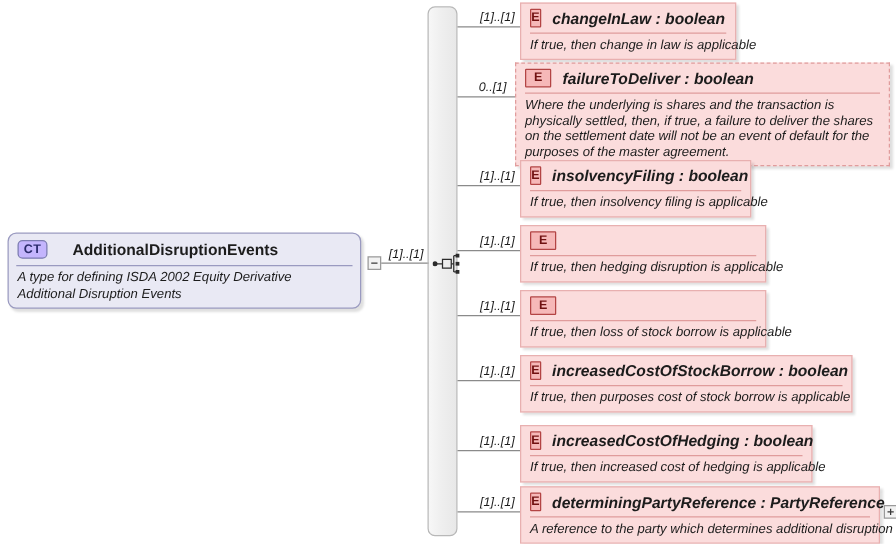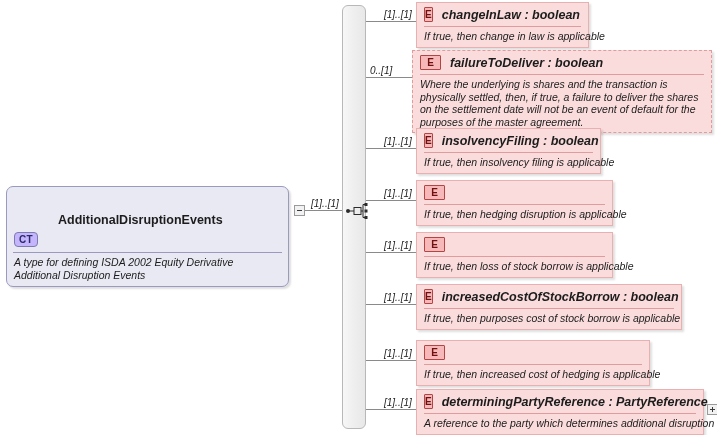--- a/index.html
+++ b/index.html
@@ -45,21 +45,20 @@
     line-height: 13px;
     text-align: center;
     font-size: 10px;
     font-weight: bold;
     color: #2b2b6b;
     background: #c4b5fd;
     border: 1px solid #7b7bb0;
     border-radius: 4px;
     padding: 0 3px;
     letter-spacing: 0.3px;
-    margin-top: 40px;
   }
   .ct-title {
     margin-left: 20px;
     font-size: 12.5px;
     font-weight: bold;
     color: #1c1c1c;
     white-space: nowrap;
   }
   .ct-sep {
     height: 1px;
@@ -221,21 +220,21 @@
   <div class="hline" style="left:366px; top:21px;  width:50px;"></div>
   <div class="hline" style="left:366px; top:77px;  width:46px;"></div>
   <div class="hline" style="left:366px; top:148px; width:50px;"></div>
   <div class="hline" style="left:366px; top:200px; width:50px;"></div>
   <div class="hline" style="left:366px; top:252px; width:50px;"></div>
   <div class="hline" style="left:366px; top:304px; width:50px;"></div>
   <div class="hline" style="left:366px; top:360px; width:50px;"></div>
   <div class="hline" style="left:366px; top:409px; width:50px;"></div>
 
   <div class="card" style="left:384px; top:9px;">[1]..[1]</div>
-  <div class="card" style="left:370px; top:65px;text-align:center;">0..[1]</div>
+  <div class="card" style="left:383px; top:65px;text-align:center;">0..[1]</div>
   <div class="card" style="left:384px; top:136px;">[1]..[1]</div>
   <div class="card" style="left:384px; top:188px;">[1]..[1]</div>
   <div class="card" style="left:384px; top:240px;">[1]..[1]</div>
   <div class="card" style="left:384px; top:292px;">[1]..[1]</div>
   <div class="card" style="left:384px; top:348px;">[1]..[1]</div>
   <div class="card" style="left:384px; top:397px;">[1]..[1]</div>
 
   <div class="el-box" style="left:416px; top:2px; width:173px;">
     <div class="el-head">
       <span class="el-badge">E</span>
@@ -284,20 +283,21 @@
       <span class="el-badge">E</span>
       <span class="el-title">increasedCostOfStockBorrow : boolean</span>
     </div>
     <div class="el-sep"></div>
     <div class="el-anno">If true, then purposes cost of stock borrow is applicable</div>
   </div>
 
   <div class="el-box" style="left:416px; top:340px; width:234px;">
     <div class="el-head">
       <span class="el-badge">E</span>
+      <span class="el-title">increasedCostOfHedging : boolean</span>
     </div>
     <div class="el-sep"></div>
     <div class="el-anno">If true, then increased cost of hedging is applicable</div>
   </div>
 
   <div class="el-box" style="left:416px; top:389px; width:288px;">
     <div class="el-head">
       <span class="el-badge">E</span>
       <span class="el-title">determiningPartyReference : PartyReference</span>
     </div>

